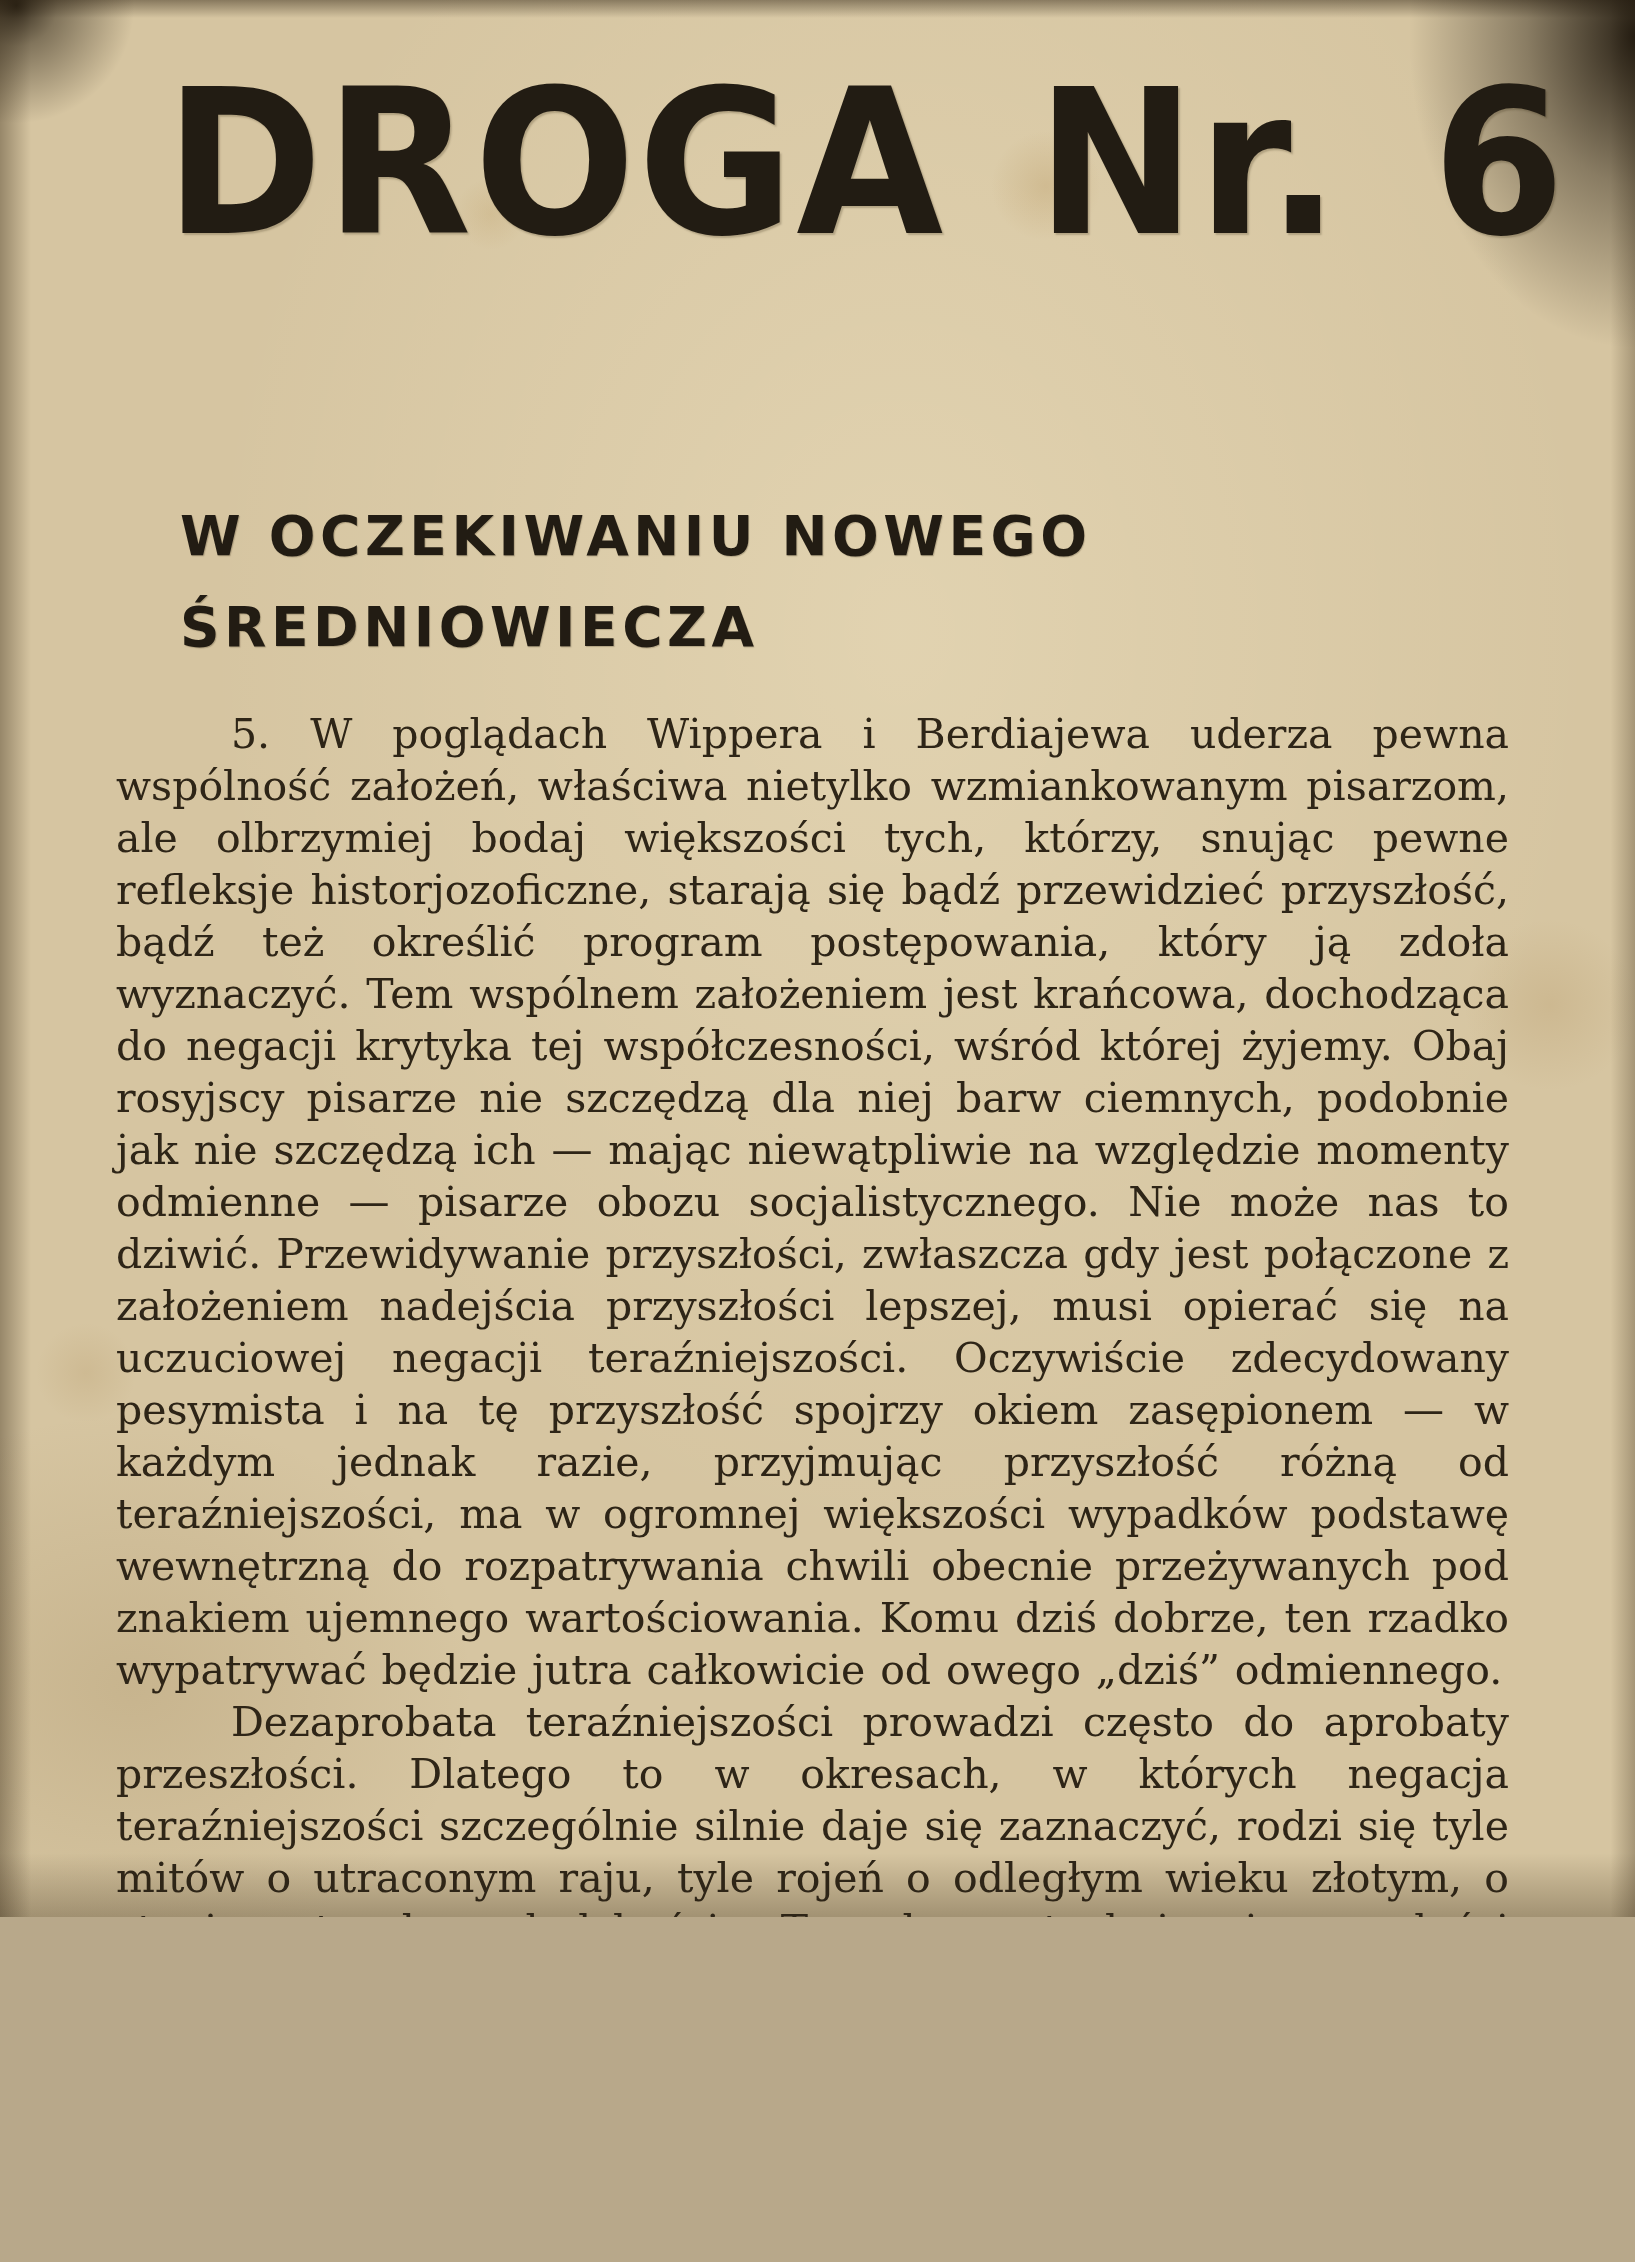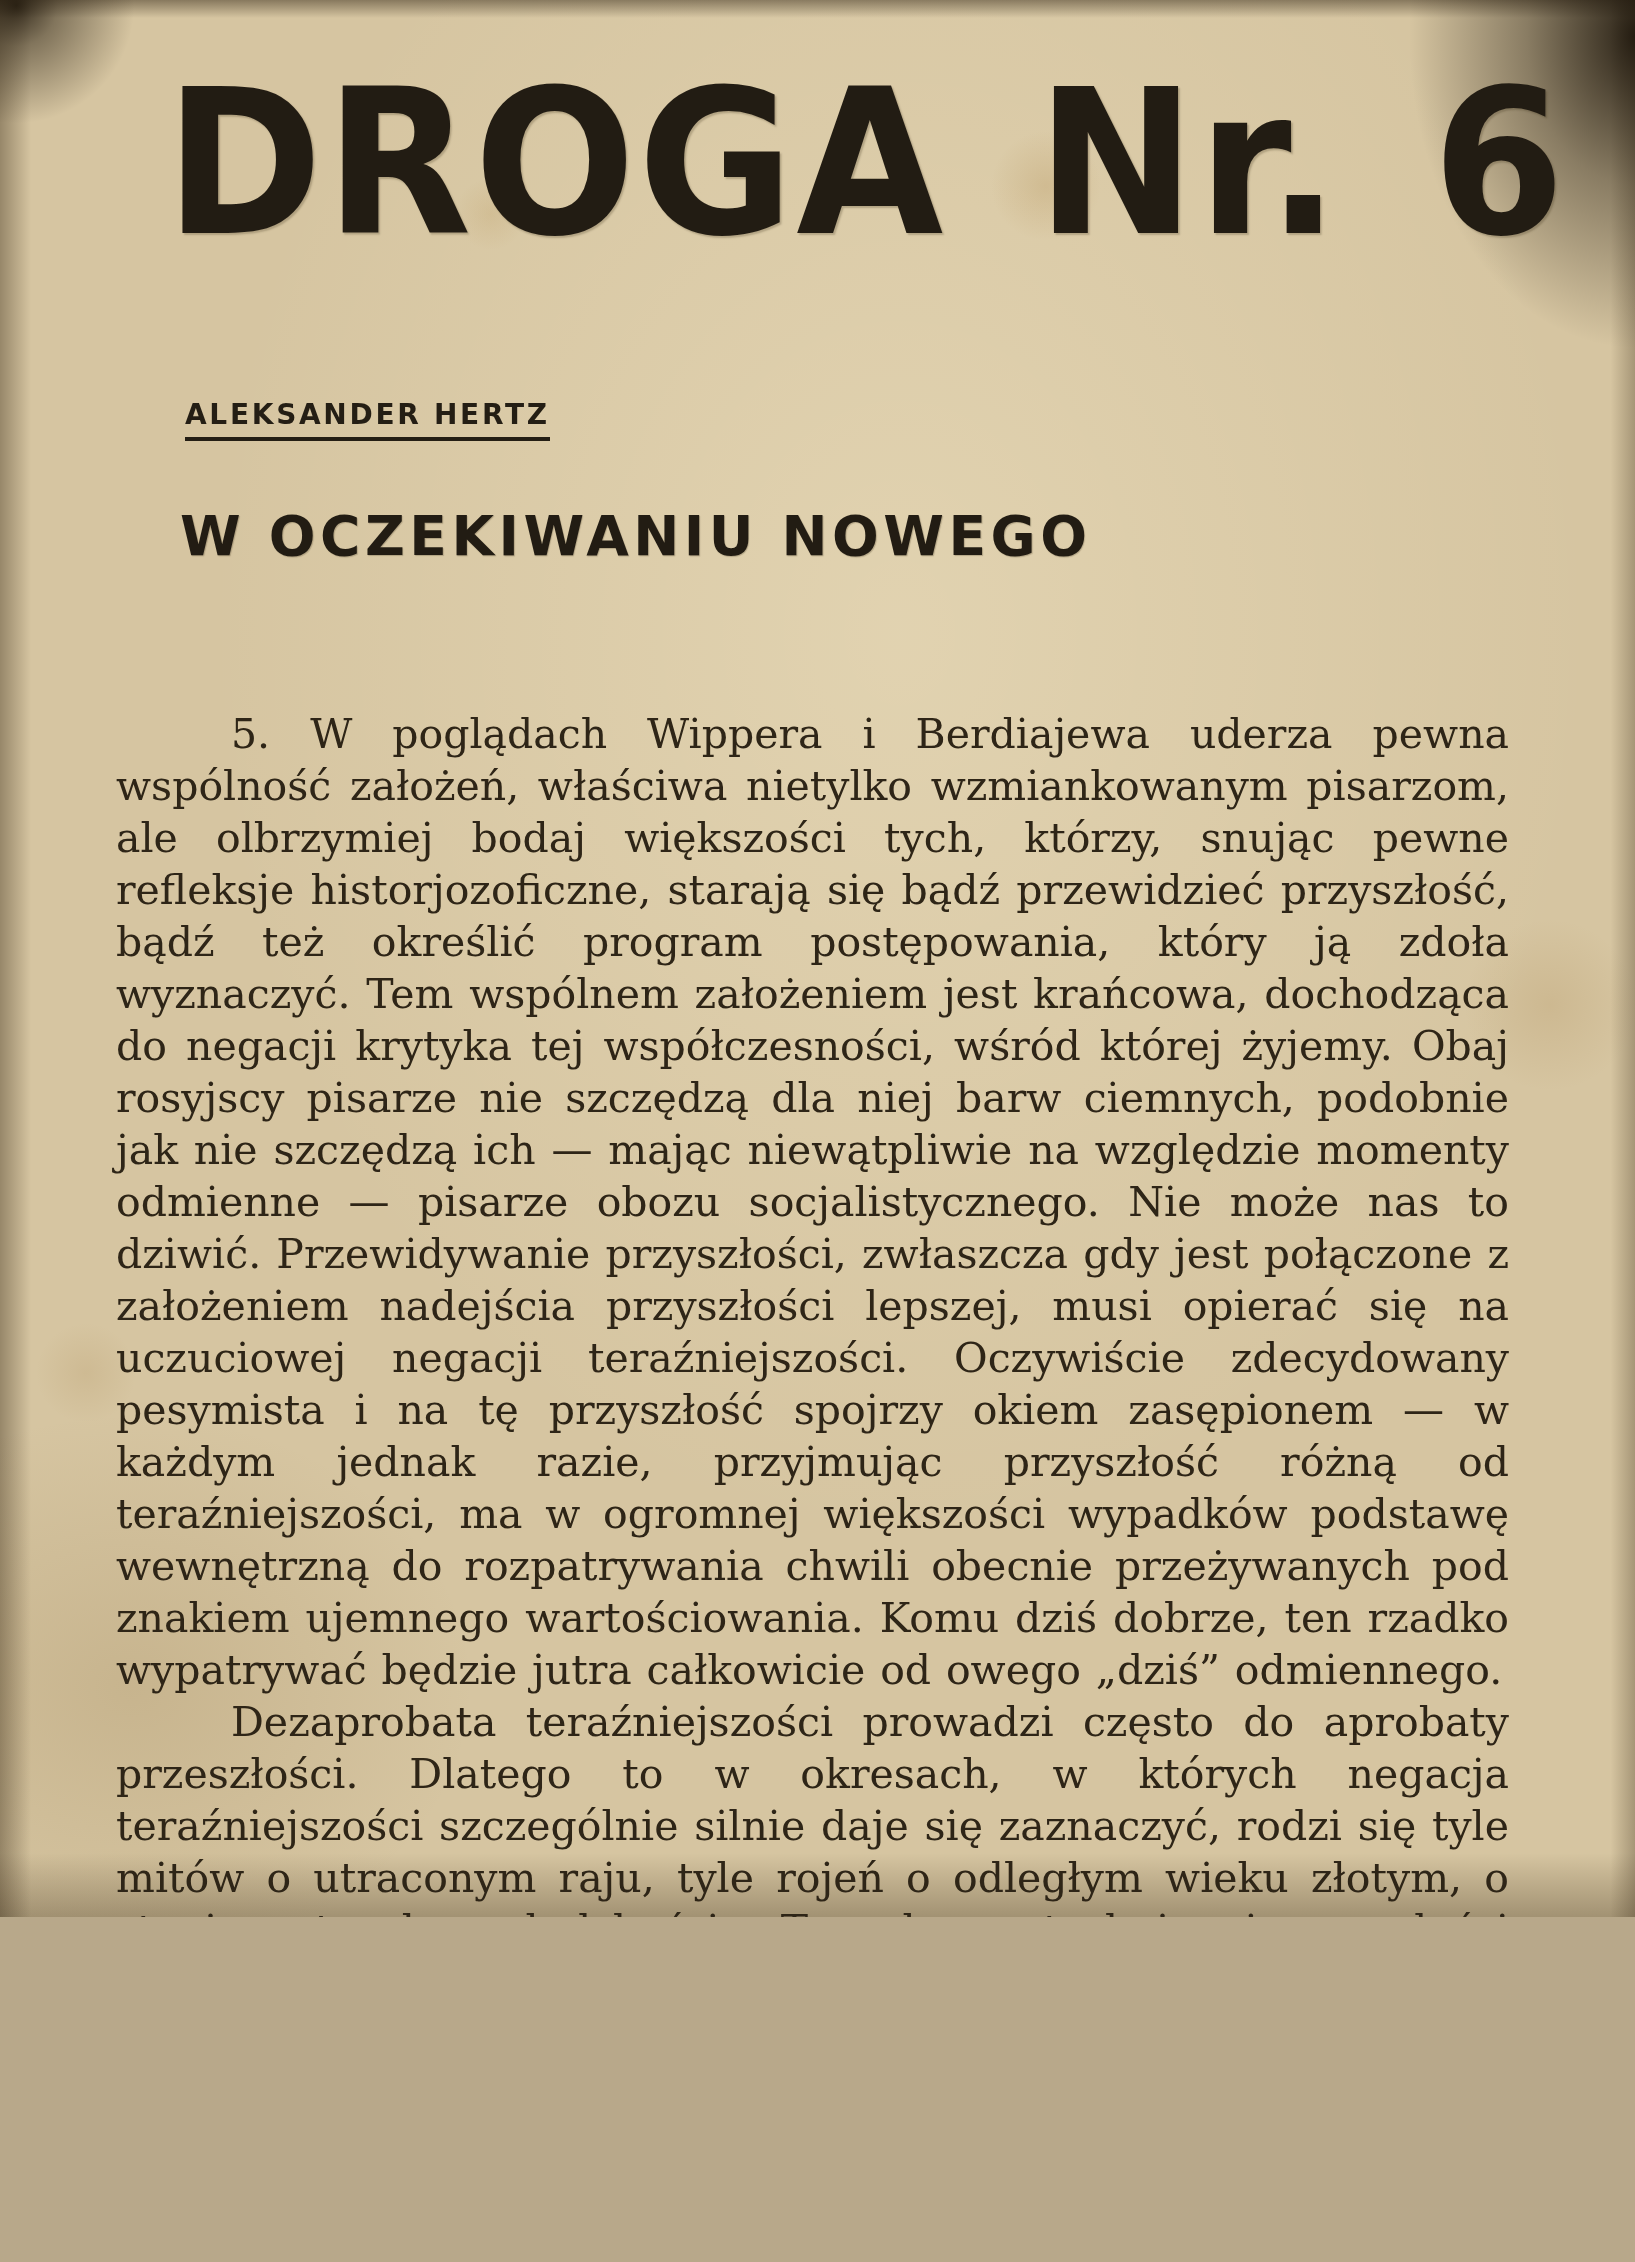--- a/index.html
+++ b/index.html
@@ -105,24 +105,24 @@
     text-indent: 115px;
   }
 </style>
 </head>
 <body>
 
 <div class="page">
 
   <div class="masthead">DROGA Nr. 6</div>
 
-  <div class="author">ALEKSANDER HERTZ</div>
 
   <div class="article-title">
     <div>W OCZEKIWANIU NOWEGO</div>
+    <div>ŚREDNIOWIECZA</div>
   </div>
 
   <div class="article-body">
     <p>5. W poglądach Wippera i Berdiajewa uderza pewna wspólność założeń, właściwa nietylko wzmiankowanym pisarzom, ale olbrzymiej bodaj większości tych, którzy, snując pewne refleksje historjozoficzne, starają się bądź przewidzieć przyszłość, bądź też określić program postępowania, który ją zdoła wyznaczyć. Tem wspólnem założeniem jest krańcowa, dochodząca do negacji krytyka tej współczesności, wśród której żyjemy. Obaj rosyjscy pisarze nie szczędzą dla niej barw ciemnych, podobnie jak nie szczędzą ich — mając niewątpliwie na względzie momenty odmienne — pisarze obozu socjalistycznego. Nie może nas to dziwić. Przewidywanie przyszłości, zwłaszcza gdy jest połączone z założeniem nadejścia przyszłości lepszej, musi opierać się na uczuciowej negacji teraźniejszości. Oczywiście zdecydowany pesymista i na tę przyszłość spojrzy okiem zasępionem — w każdym jednak razie, przyjmując przyszłość różną od teraźniejszości, ma w ogromnej większości wypadków podstawę wewnętrzną do rozpatrywania chwili obecnie przeżywanych pod znakiem ujemnego wartościowania. Komu dziś dobrze, ten rzadko wypatrywać będzie jutra całkowicie od owego „dziś” odmiennego.</p>
     <p>Dezaprobata teraźniejszości prowadzi często do aprobaty przeszłości. Dlatego to w okresach, w których negacja teraźniejszości szczególnie silnie daje się zaznaczyć, rodzi się tyle mitów o utraconym raju, tyle rojeń o odległym wieku złotym, o stanie naturalnym ludzkości... Ten obraz utęsknionej przeszłości przerzuca się w przyszłość, tworząc zeń model szczęśliwych czasów, które przyjść mają. O czemś podobnem mówił Krauz w t. zw. socjologicznem prawie retrospekji. Sądził on, że ideał dzisiejszego socjalizmu zawiera w sobie taką projekcję komunizmu pierwotnej gromady, że cel przyszły ludzkości jest nieświadomem wzorowaniem się na okresie dawno minionym.</p>
   </div>
 
 </div>
 
 

